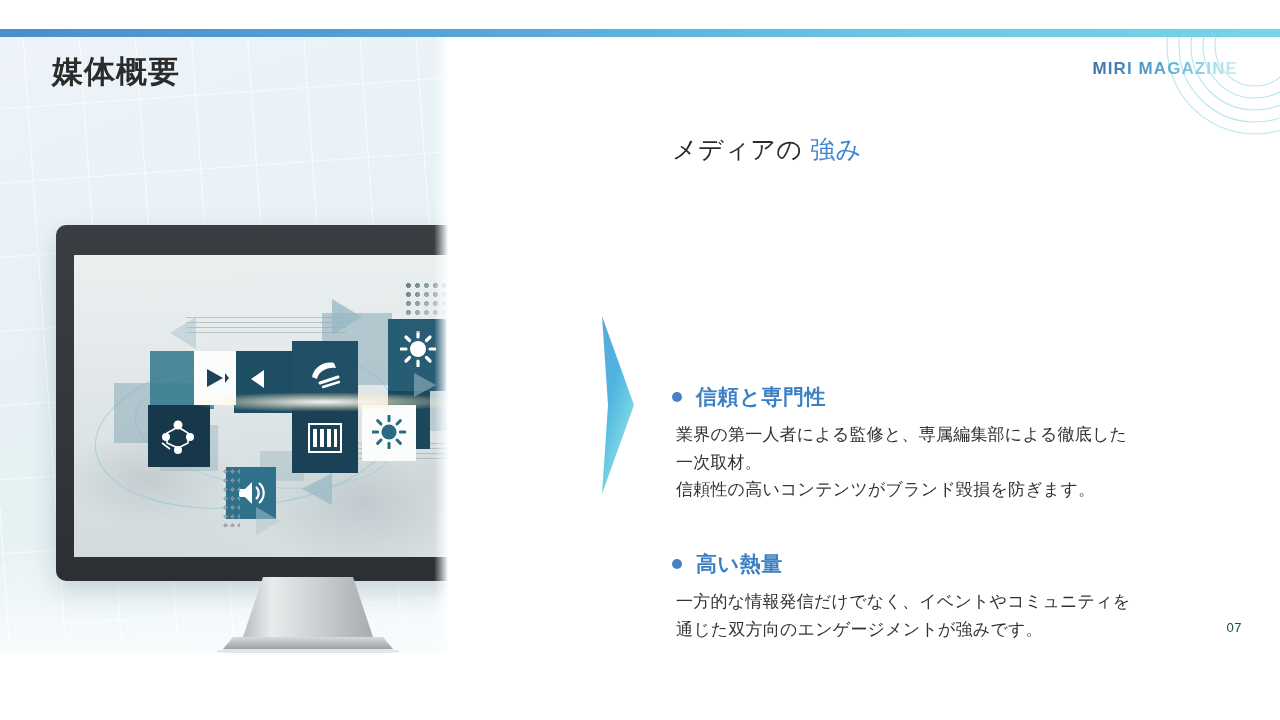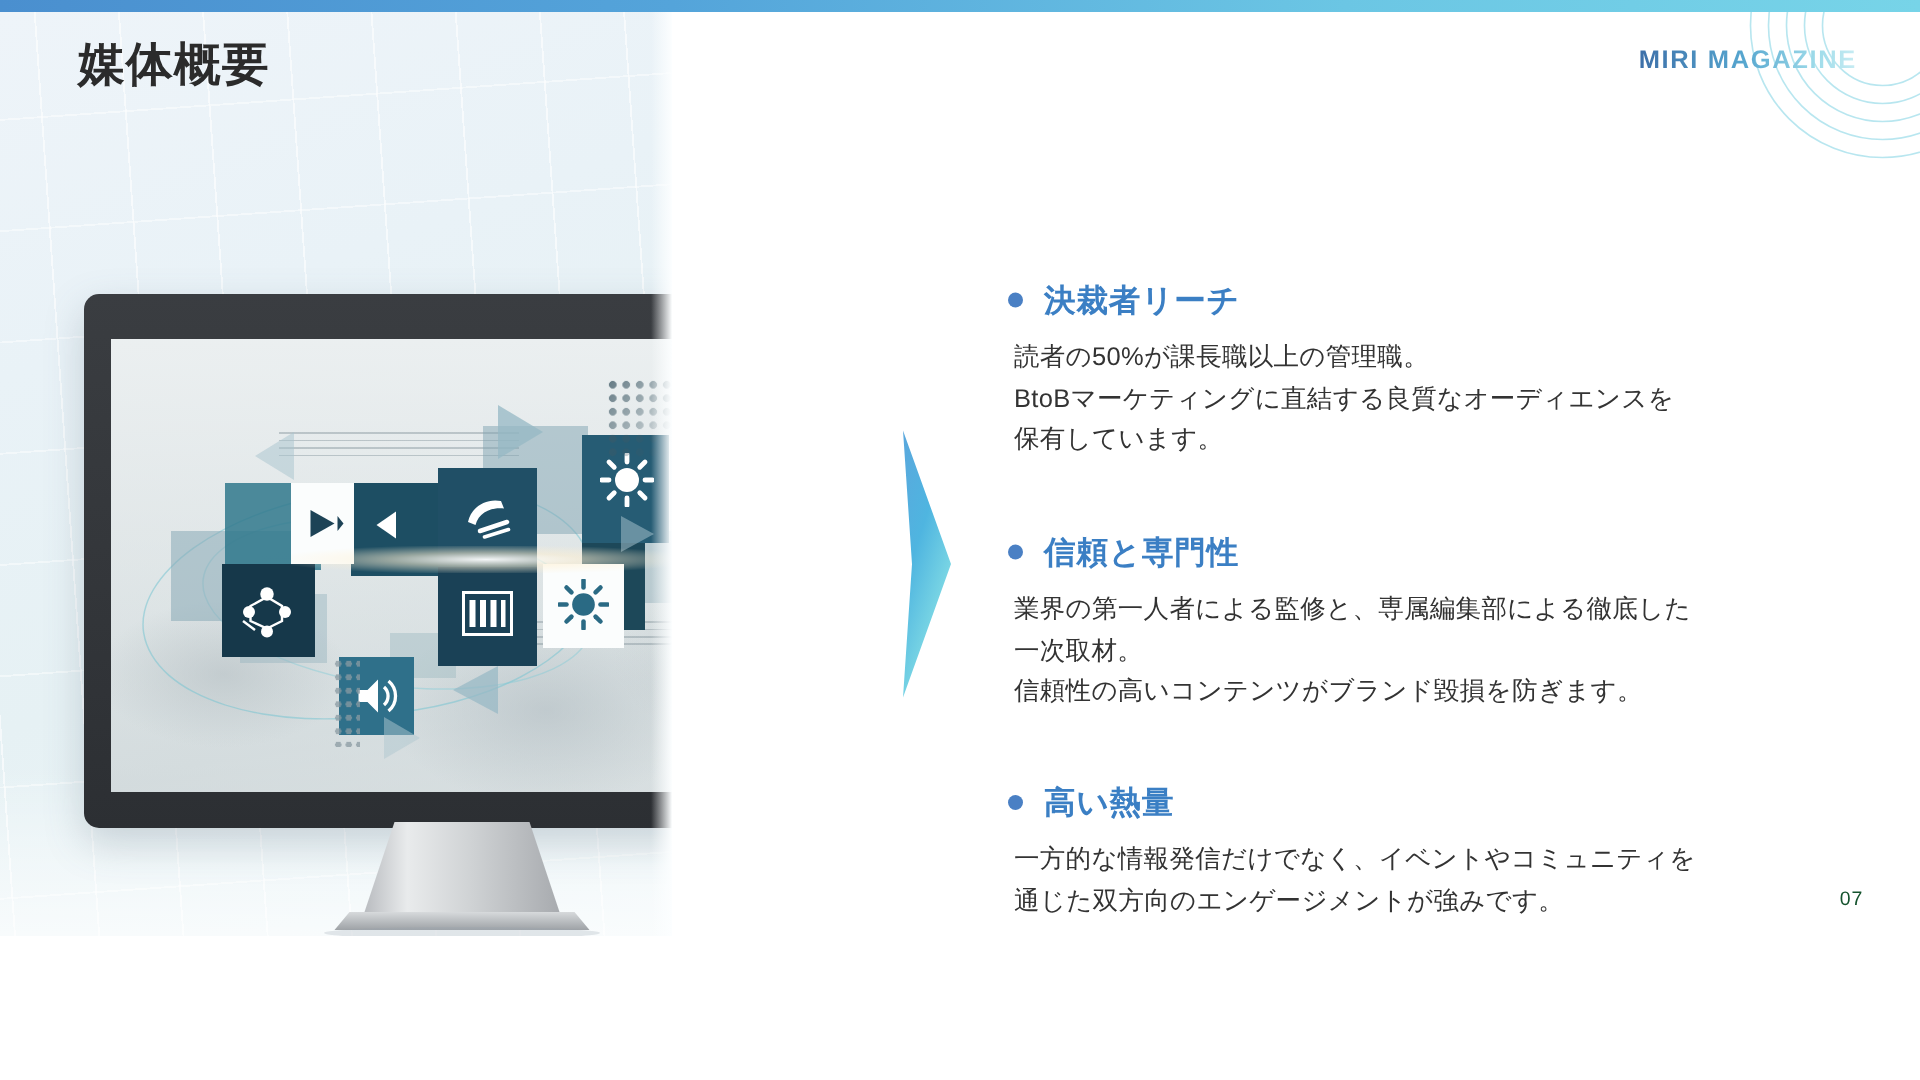--- a/index.html
+++ b/index.html
@@ -9,20 +9,21 @@
   }
   body {
     font-family: "Liberation Sans", "DejaVu Sans", sans-serif;
   }
   #slide {
     position: relative;
     width: 1280px;
     height: 624px;
     overflow: hidden;
     background: #ffffff;
+    margin-top: 29px;
   }
 
   
   .top-bar {
     position: absolute;
     left: 0; top: 0;
     width: 1280px; height: 8px;
     background: linear-gradient(90deg, #4a8fcf 0%, #54a4da 35%, #6bc6e4 70%, #77d4e8 100%);
     z-index: 40;
   }
@@ -379,30 +380,24 @@
           <stop offset="100%" stop-color="#8fe6e6"></stop>
         </linearGradient>
       </defs>
       <path d="M4 4 L36 93 L4 182 L10 93 Z" fill="url(#arrowg)"></path>
     </svg>
   </div>
 
   <div class="slide-title">媒体概要</div>
   <div class="brand">MIRI MAGAZINE</div>
 
-
-  <div class="block" style="top:186px;">
-    <div class="block-head">
-      <span class="bullet-dot"></span>
-      <span>決裁者リーチ</span>
-    </div>
-    <div class="block-body">読者の50%が課長職以上の管理職。
-BtoBマーケティングに直結する良質なオーディエンスを
-保有しています。</div>
+  <div class="section-title">
+    <span>メディアの </span><span class="accent">強み</span>
   </div>
+
 
   <div class="block" style="top:354px;">
     <div class="block-head">
       <span class="bullet-dot"></span>
       <span>信頼と専門性</span>
     </div>
     <div class="block-body">業界の第一人者による監修と、専属編集部による徹底した
 一次取材。
 信頼性の高いコンテンツがブランド毀損を防ぎます。</div>
   </div>

